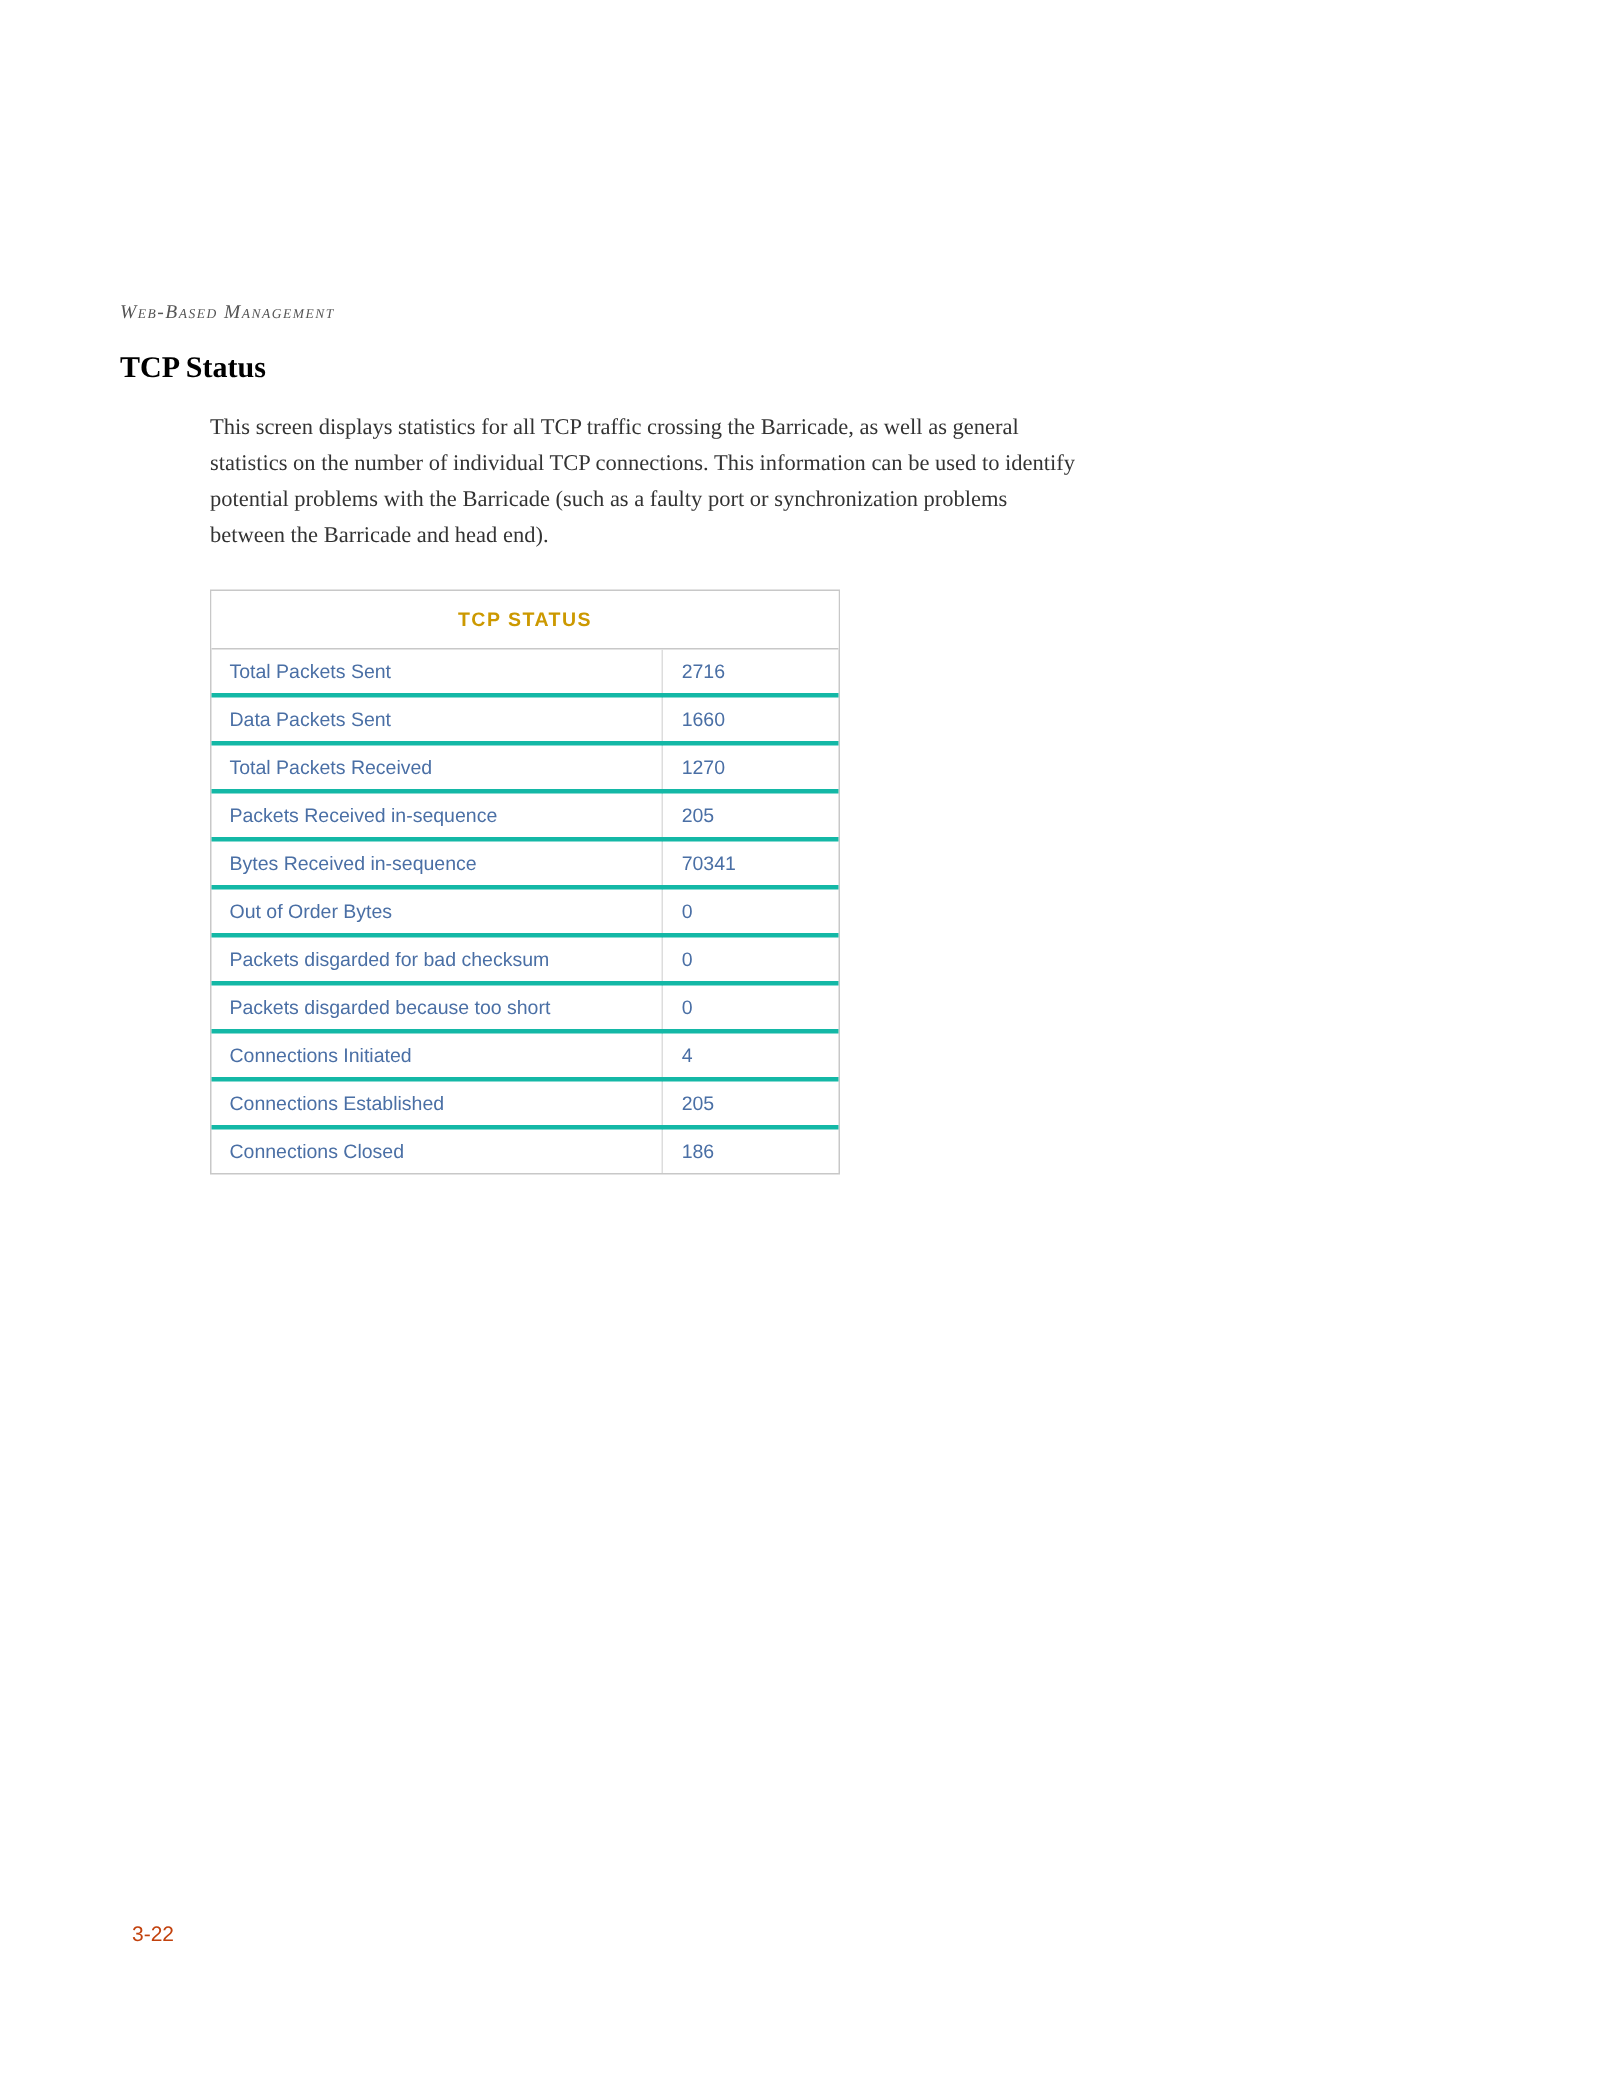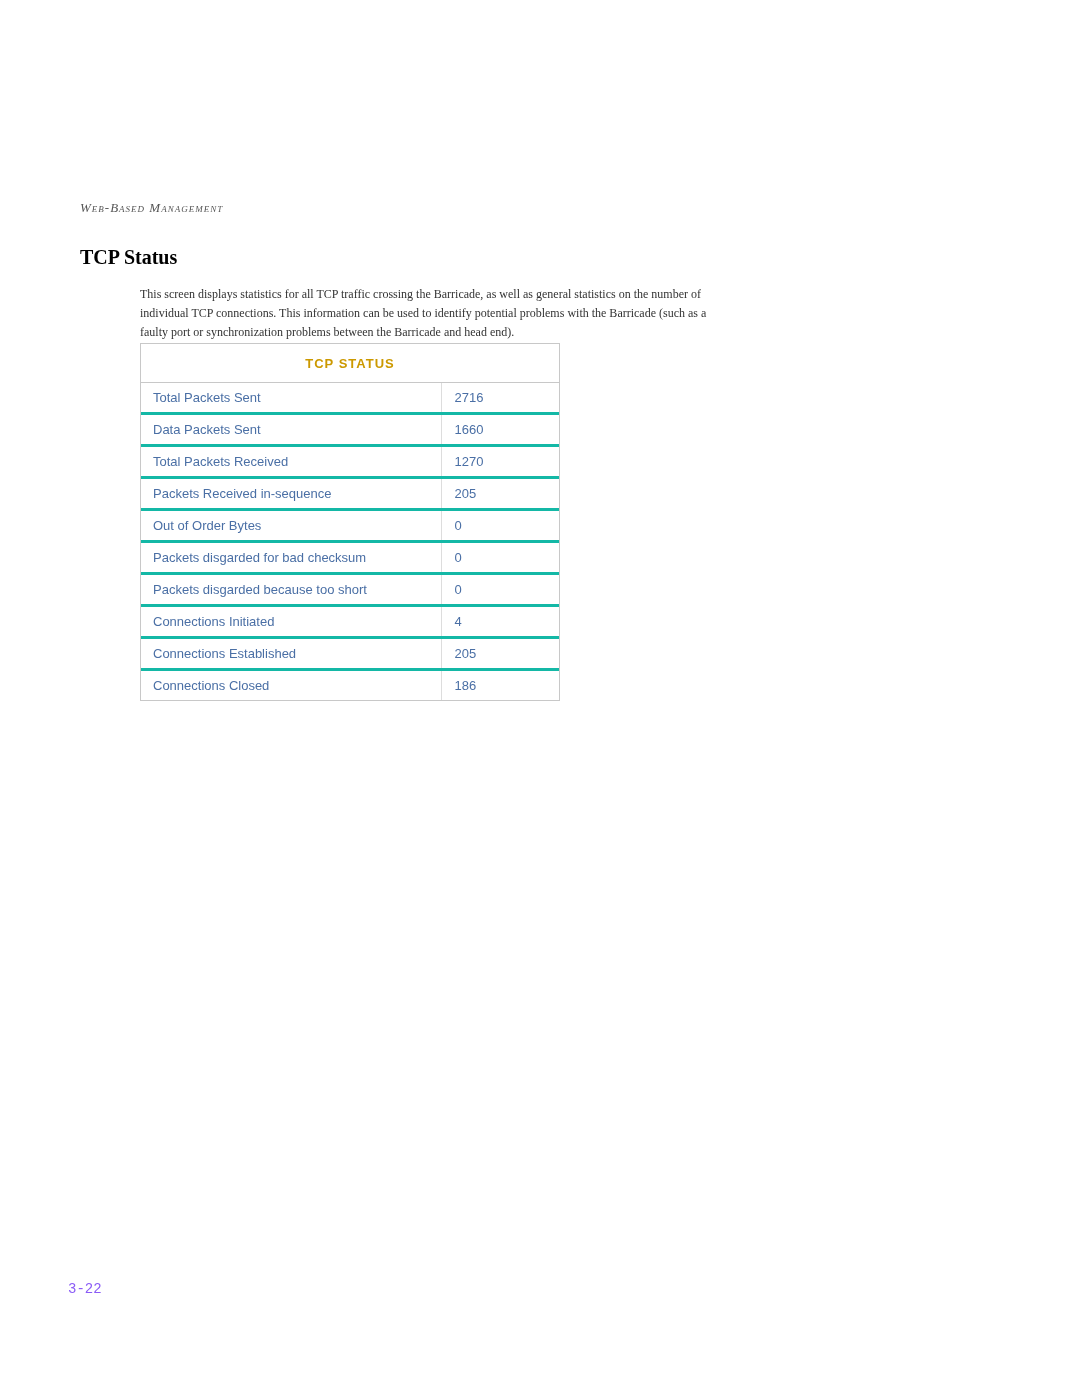--- a/index.html
+++ b/index.html
@@ -20,36 +20,37 @@
     .page-container {
       padding: 200px 80px 80px 80px;
     }
 
     .web-based-management-label {
       font-family: Georgia, serif;
       font-size: 13px;
       color: #555;
       font-variant: small-caps;
       letter-spacing: 1px;
-      margin-bottom: 30px;
+      margin-bottom: 18px;
       font-style: italic;
     }
 
     .section-title {
       font-size: 20px;
       font-weight: bold;
       color: #000;
       margin-bottom: 16px;
     }
 
     .description {
-      font-size: 12px;
+      font-size: 15px;
       color: #333;
       line-height: 1.6;
       margin-left: 60px;
+      margin-bottom: 24px;
       max-width: 580px;
     }
 
     .table-wrapper {
       margin-left: 60px;
       border: 1px solid #c8c8c8;
       width: 420px;
       background: #fff;
     }
 
@@ -93,24 +94,24 @@
       width: 72%;
     }
 
     .status-table td:last-child {
       width: 28%;
     }
 
     .page-number {
       position: absolute;
       bottom: 100px;
-      left: 68px;
+      left: 88px;
       font-size: 14px;
-      color: #8b5cf6;
-      font-family: Liberation Mono, monospace;
+      color: #c2410c;
+      font-family: Liberation Sans, sans-serif;
     }
   </style>
 </head>
 <body>
 
 <div class="page-container">
   <div class="web-based-management-label">Web-Based Management</div>
 
   <div class="section-title">TCP Status</div>
 
@@ -132,20 +133,24 @@
           </tr>
           <tr>
             <td>Total Packets Received</td>
             <td>1270</td>
           </tr>
           <tr>
             <td>Packets Received in-sequence</td>
             <td>205</td>
           </tr>
           <tr>
+            <td>Bytes Received in-sequence</td>
+            <td>70341</td>
+          </tr>
+          <tr>
             <td>Out of Order Bytes</td>
             <td>0</td>
           </tr>
           <tr>
             <td>Packets disgarded for bad checksum</td>
             <td>0</td>
           </tr>
           <tr>
             <td>Packets disgarded because too short</td>
             <td>0</td>

